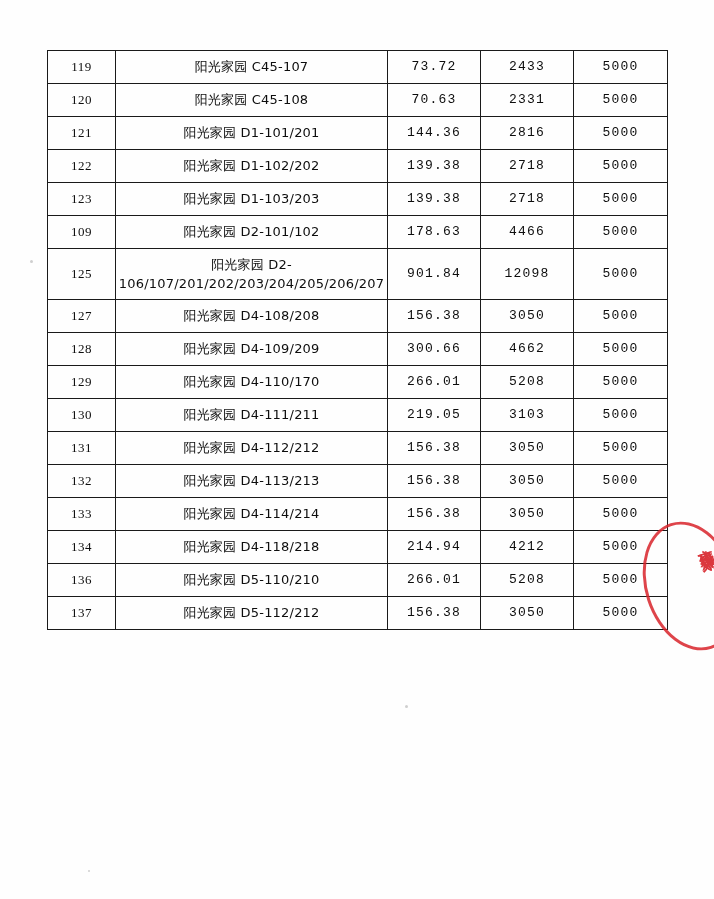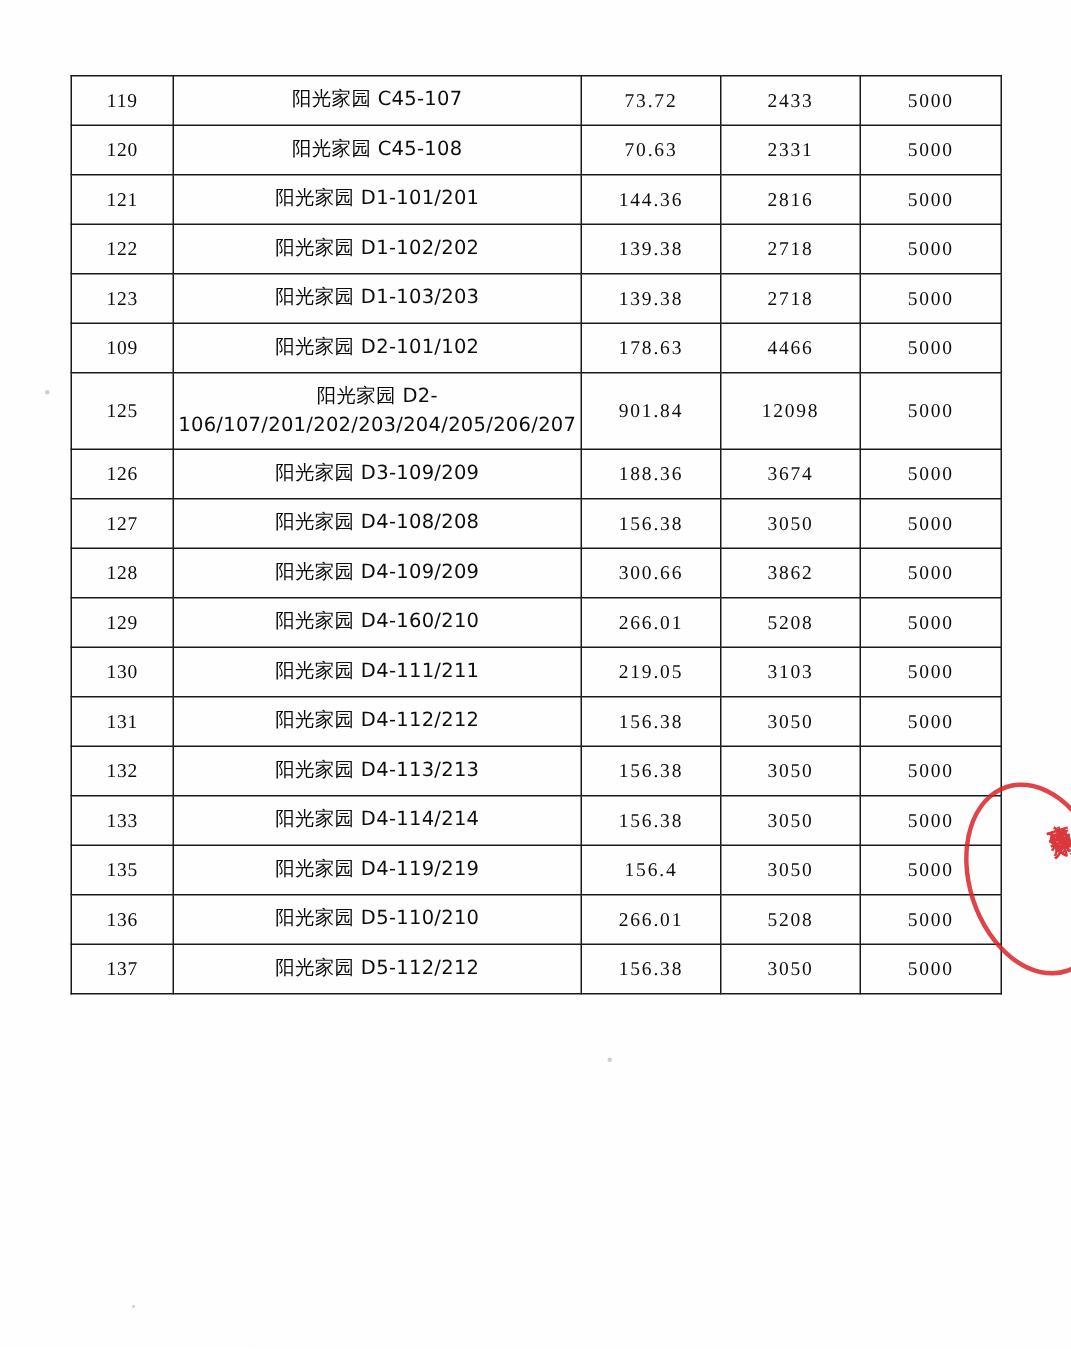--- a/index.html
+++ b/index.html
@@ -55,21 +55,21 @@
     font-family: "DejaVu Sans", sans-serif;
     font-size: 12.5px;
     letter-spacing: 0.2px;
     padding: 2px 6px;
   }
   .cell-name .two-line {
     display: block;
     line-height: 1.5;
   }
   .cell-num {
-    font-family: Liberation Serif, serif;
+    font-family: Liberation Mono, monospace;
     font-size: 13.5px;
     letter-spacing: 1.2px;
   }
   .tall-row td { height: 50px; }
 
   
   .seal {
     position: absolute;
     left: 645px;
     top: 520px;
@@ -170,43 +170,36 @@
         <td class="cell-idx">125</td>
         <td class="cell-name">
           <span class="two-line">阳光家园 D2-</span>
           <span class="two-line">106/107/201/202/203/204/205/206/207</span>
         </td>
         <td class="cell-num">901.84</td>
         <td class="cell-num">12098</td>
         <td class="cell-num">5000</td>
       </tr>
       <tr>
-        <td class="cell-idx">126</td>
-        <td class="cell-name">阳光家园 D3-109/209</td>
-        <td class="cell-num">188.36</td>
-        <td class="cell-num">3674</td>
-        <td class="cell-num">5000</td>
-      </tr>
-      <tr>
         <td class="cell-idx">127</td>
         <td class="cell-name">阳光家园 D4-108/208</td>
         <td class="cell-num">156.38</td>
         <td class="cell-num">3050</td>
         <td class="cell-num">5000</td>
       </tr>
       <tr>
         <td class="cell-idx">128</td>
         <td class="cell-name">阳光家园 D4-109/209</td>
         <td class="cell-num">300.66</td>
-        <td class="cell-num">3862</td>
+        <td class="cell-num">4662</td>
         <td class="cell-num">5000</td>
       </tr>
       <tr>
         <td class="cell-idx">129</td>
-        <td class="cell-name">阳光家园 D4-160/210</td>
+        <td class="cell-name">阳光家园 D4-110/170</td>
         <td class="cell-num">266.01</td>
         <td class="cell-num">5208</td>
         <td class="cell-num">5000</td>
       </tr>
       <tr>
         <td class="cell-idx">130</td>
         <td class="cell-name">阳光家园 D4-111/211</td>
         <td class="cell-num">219.05</td>
         <td class="cell-num">3103</td>
         <td class="cell-num">5000</td>
@@ -226,24 +219,24 @@
         <td class="cell-num">5000</td>
       </tr>
       <tr>
         <td class="cell-idx">133</td>
         <td class="cell-name">阳光家园 D4-114/214</td>
         <td class="cell-num">156.38</td>
         <td class="cell-num">3050</td>
         <td class="cell-num">5000</td>
       </tr>
       <tr>
-        <td class="cell-idx">135</td>
-        <td class="cell-name">阳光家园 D4-119/219</td>
-        <td class="cell-num">156.4</td>
-        <td class="cell-num">3050</td>
+        <td class="cell-idx">134</td>
+        <td class="cell-name">阳光家园 D4-118/218</td>
+        <td class="cell-num">214.94</td>
+        <td class="cell-num">4212</td>
         <td class="cell-num">5000</td>
       </tr>
       <tr>
         <td class="cell-idx">136</td>
         <td class="cell-name">阳光家园 D5-110/210</td>
         <td class="cell-num">266.01</td>
         <td class="cell-num">5208</td>
         <td class="cell-num">5000</td>
       </tr>
       <tr>

